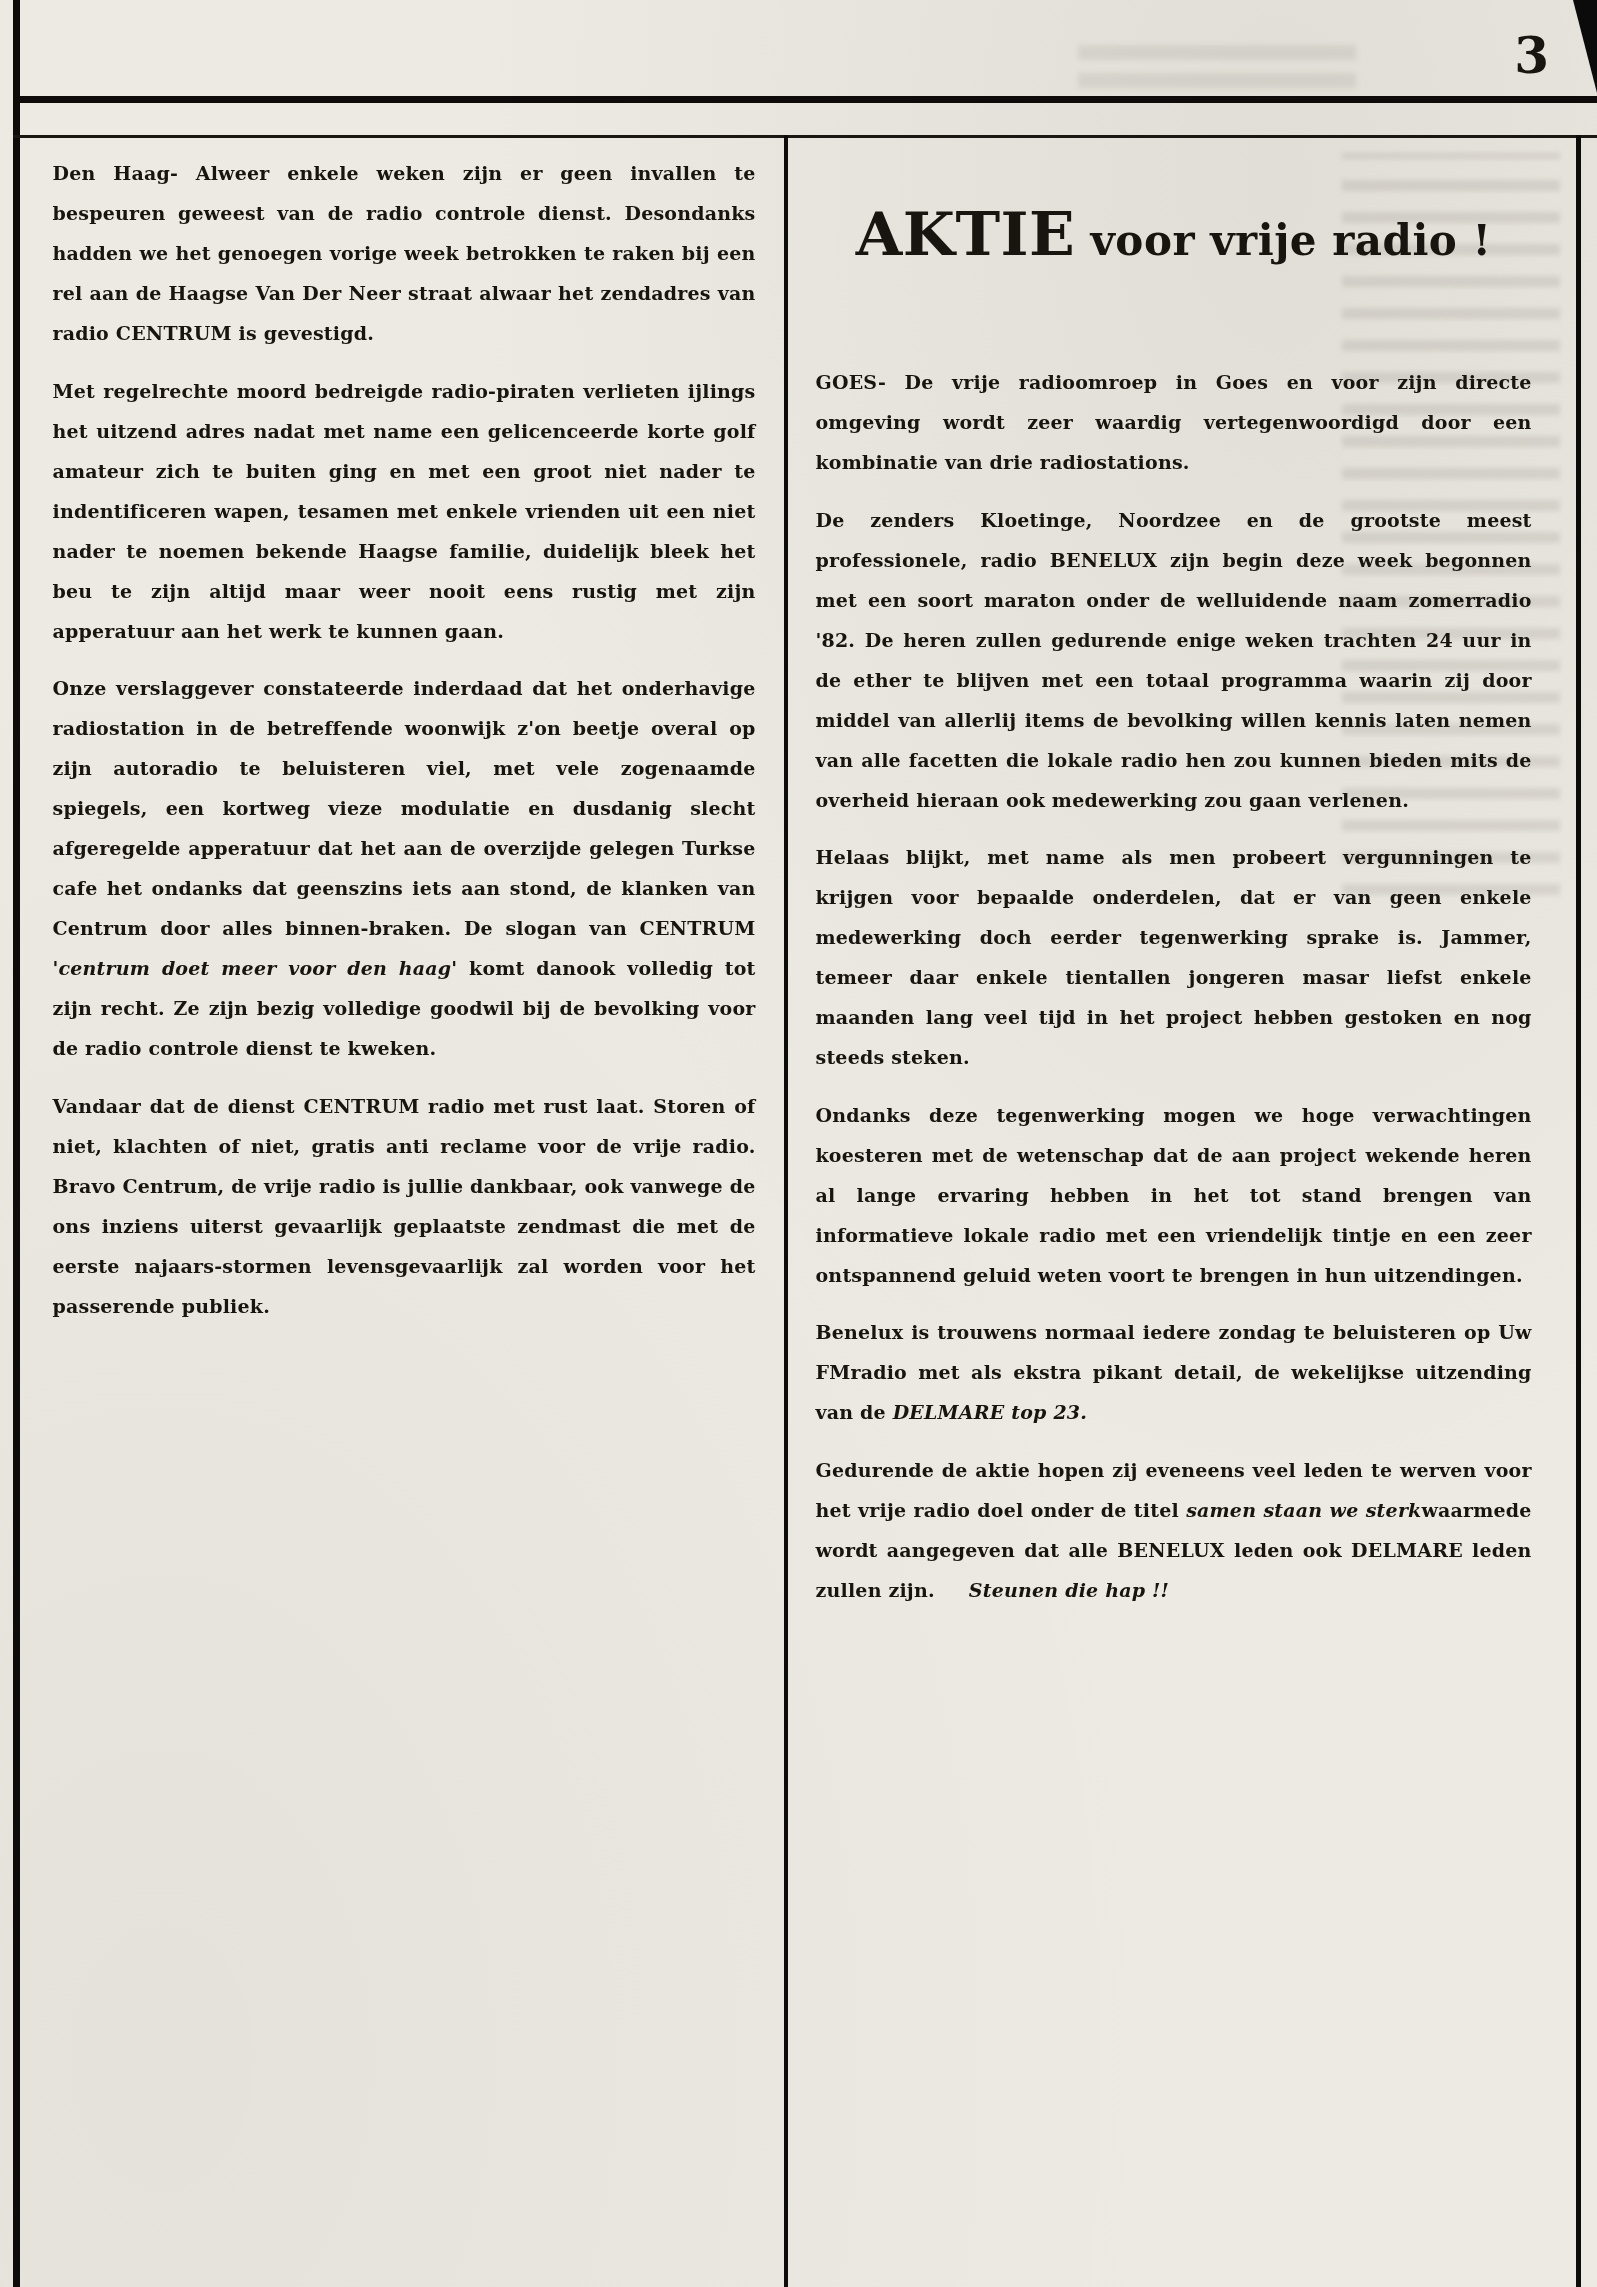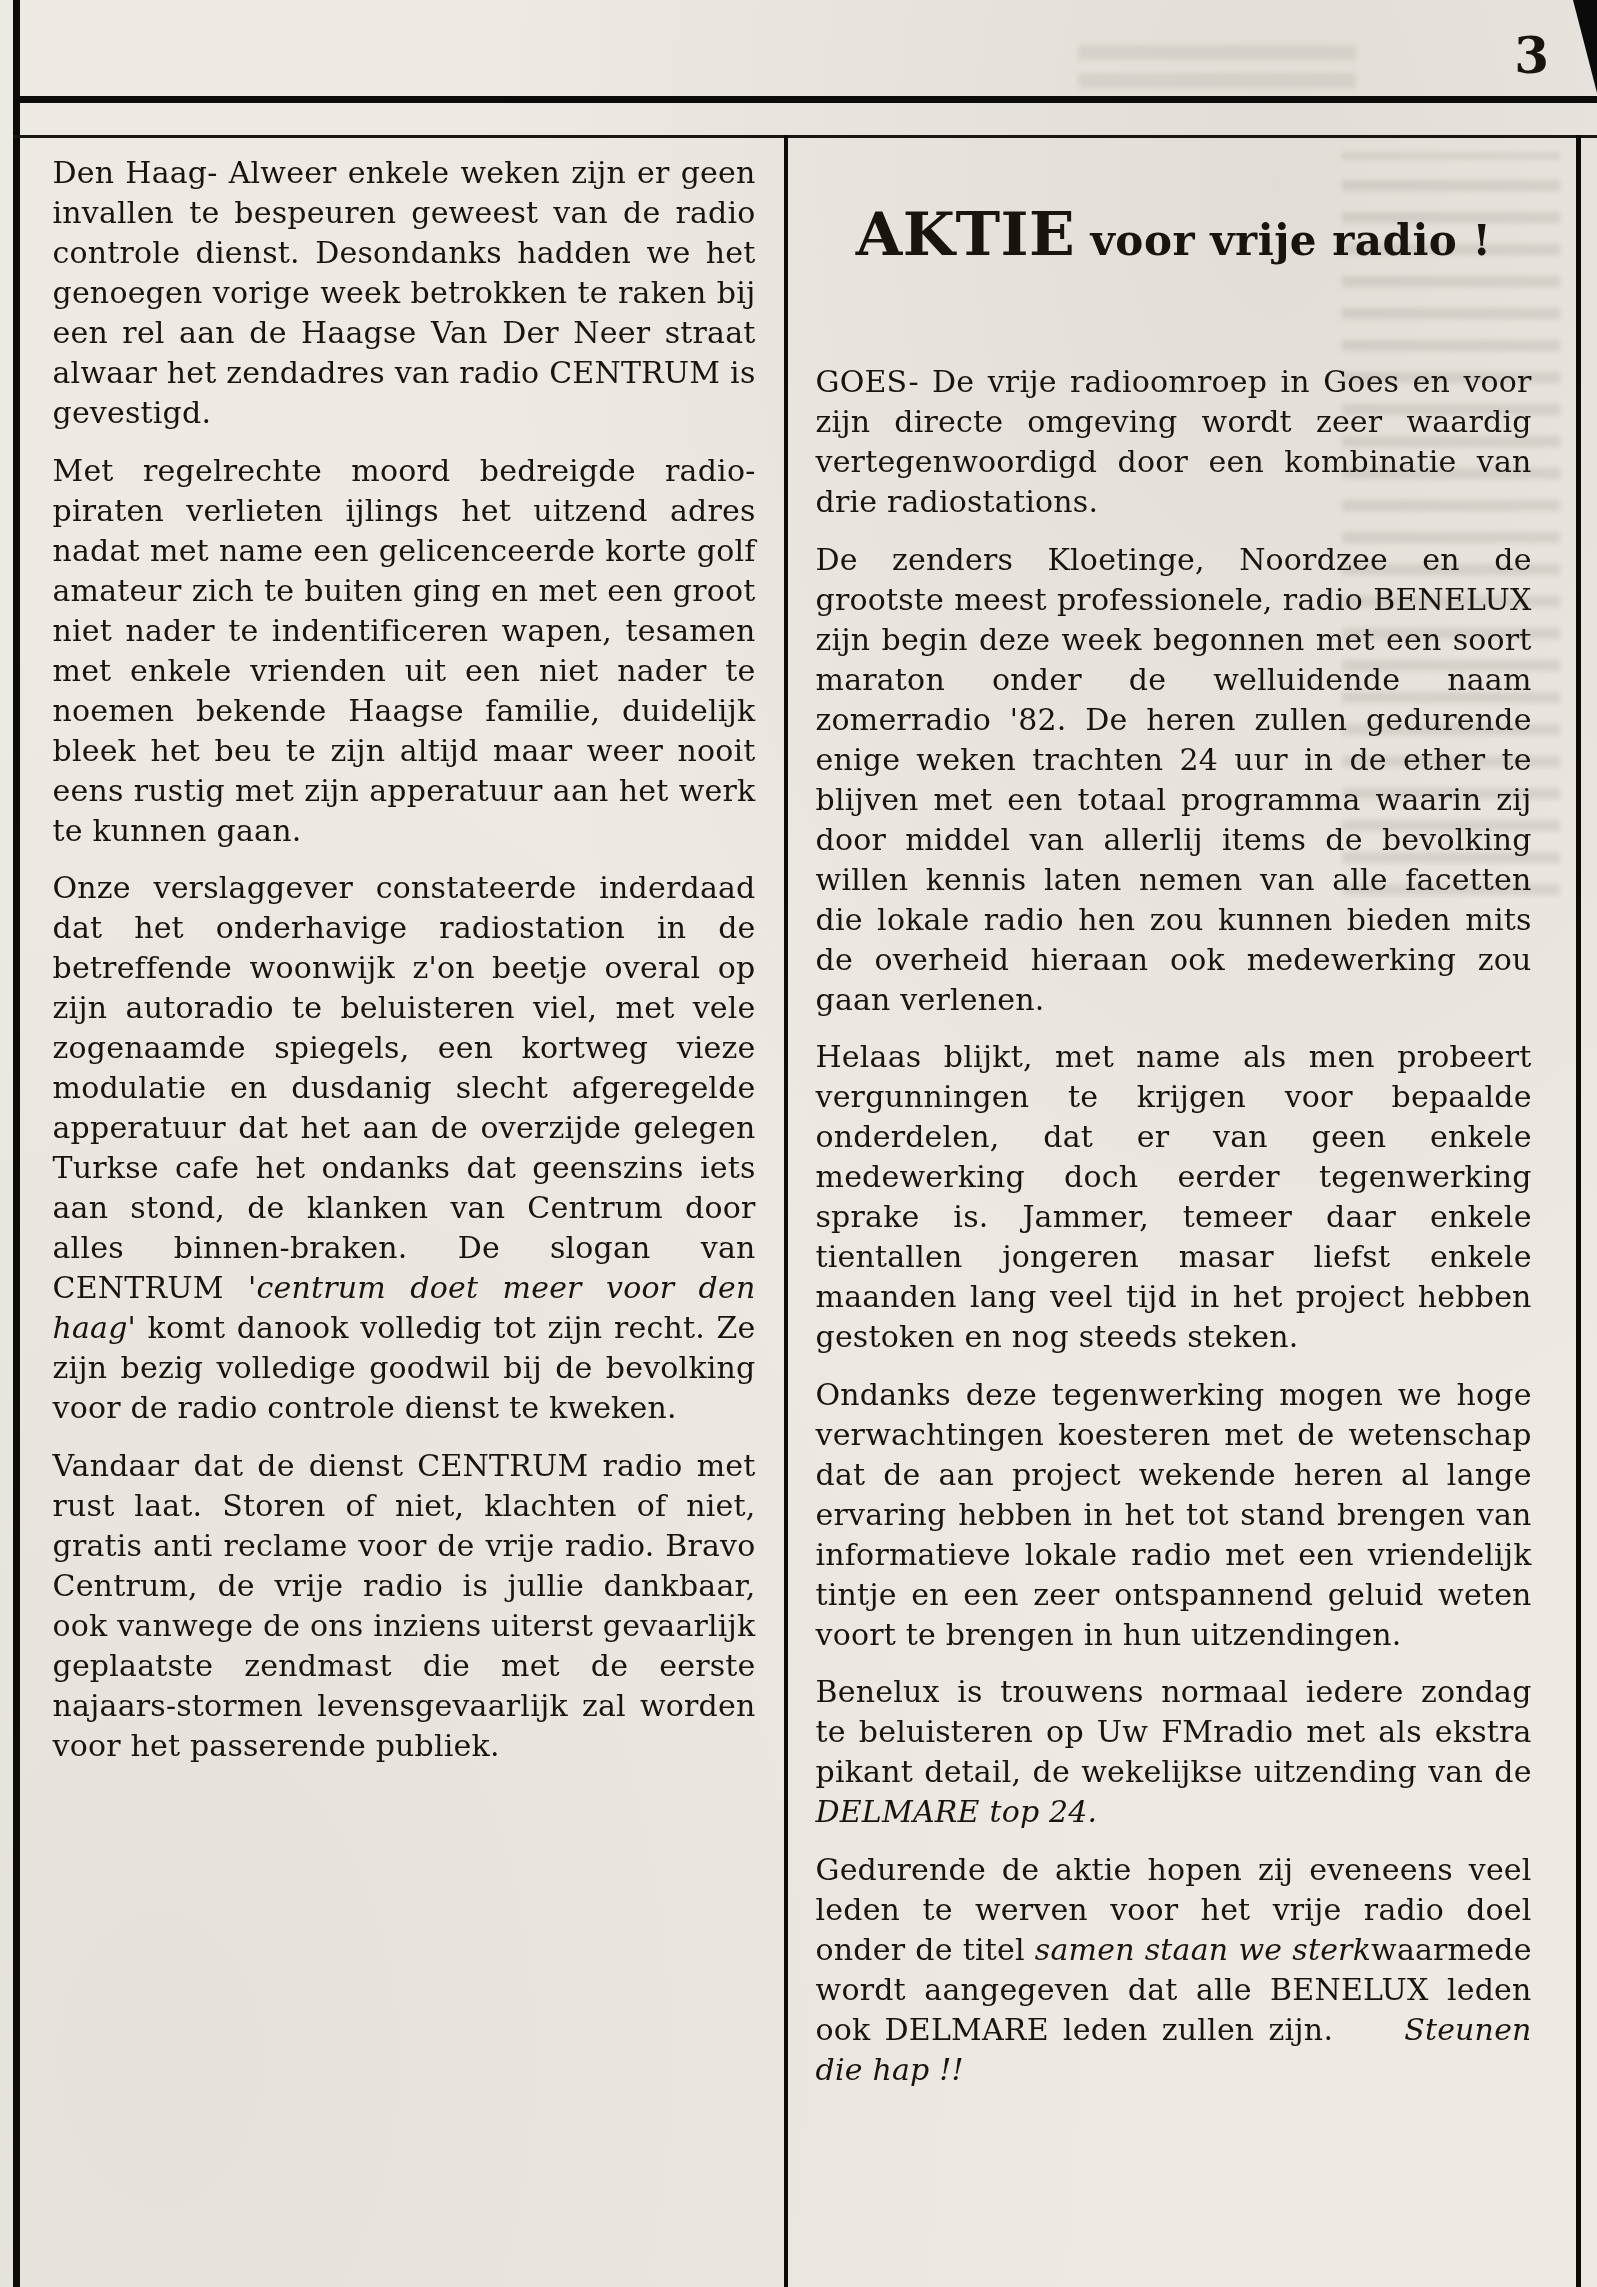--- a/index.html
+++ b/index.html
@@ -101,23 +101,23 @@
   }
   .right-title {
     text-align: center;
     font-weight: 700;
     margin: 26px 0 93px 0;
     letter-spacing: 0.5px;
   }
   .right-title .big { font-size: 60px; }
   .right-title .rest { font-size: 42px; text-align: center; }
   .para {
-    font-size: 30px;
+    font-size: 19px;
     line-height: 40px;
-    font-weight: 400;
+    font-weight: 700;
     text-align: justify;
     margin: 0 0 17.6px 0;
     letter-spacing: 0.2px;
   }
   .em {
     font-style: italic;
   }
 </style>
 </head>
 <body>
@@ -147,20 +147,20 @@
     </div>
     <div class="col-right">
       <h2 class="right-title">
         <span class="big">AKTIE</span><span class="rest"> voor vrije radio !</span>
       </h2>
       <div id="right-body">
           <p class="para"><span>GOES- De vrije radioomroep in Goes en voor zijn directe omgeving wordt zeer waardig vertegenwoordigd door een kombinatie van drie radiostations.</span></p>
           <p class="para"><span>De zenders Kloetinge, Noordzee en de grootste meest professionele, radio BENELUX zijn begin deze week begonnen met een soort maraton onder de welluidende naam zomerradio '82. De heren zullen gedurende enige weken trachten 24 uur in de ether te blijven met een totaal programma waarin zij door middel van allerlij items de bevolking willen kennis laten nemen van alle facetten die lokale radio hen zou kunnen bieden mits de overheid hieraan ook medewerking zou gaan verlenen.</span></p>
           <p class="para"><span>Helaas blijkt, met name als men probeert vergunningen te krijgen voor bepaalde onderdelen, dat er van geen enkele medewerking doch eerder tegenwerking sprake is. Jammer, temeer daar enkele tientallen jongeren masar liefst enkele maanden lang veel tijd in het project hebben gestoken en nog steeds steken.</span></p>
           <p class="para"><span>Ondanks deze tegenwerking mogen we hoge verwachtingen koesteren met de wetenschap dat de aan project wekende heren al lange ervaring hebben in het tot stand brengen van informatieve lokale radio met een vriendelijk tintje en een zeer ontspannend geluid weten voort te brengen in hun uitzendingen.</span></p>
-          <p class="para"><span>Benelux is trouwens normaal iedere zondag te beluisteren op Uw FMradio met als ekstra pikant detail, de wekelijkse uitzending van de </span><span class="em">DELMARE top 24.</span></p>
+          <p class="para"><span>Benelux is trouwens normaal iedere zondag te beluisteren op Uw FMradio met als ekstra pikant detail, de wekelijkse uitzending van de </span><span class="em">DELMARE top 23.</span></p>
           <p class="para"><span>Gedurende de aktie hopen zij eveneens veel leden te werven voor het vrije radio doel onder de titel </span><span class="em">samen staan we sterk</span><span>waarmede wordt aangegeven dat alle BENELUX leden ook DELMARE leden zullen zijn.&nbsp;&nbsp;&nbsp;&nbsp; </span><span class="em">Steunen die hap !!</span></p>
         </div>
     </div>
   </div>
 
 </div>
 
 
 </body></html>

